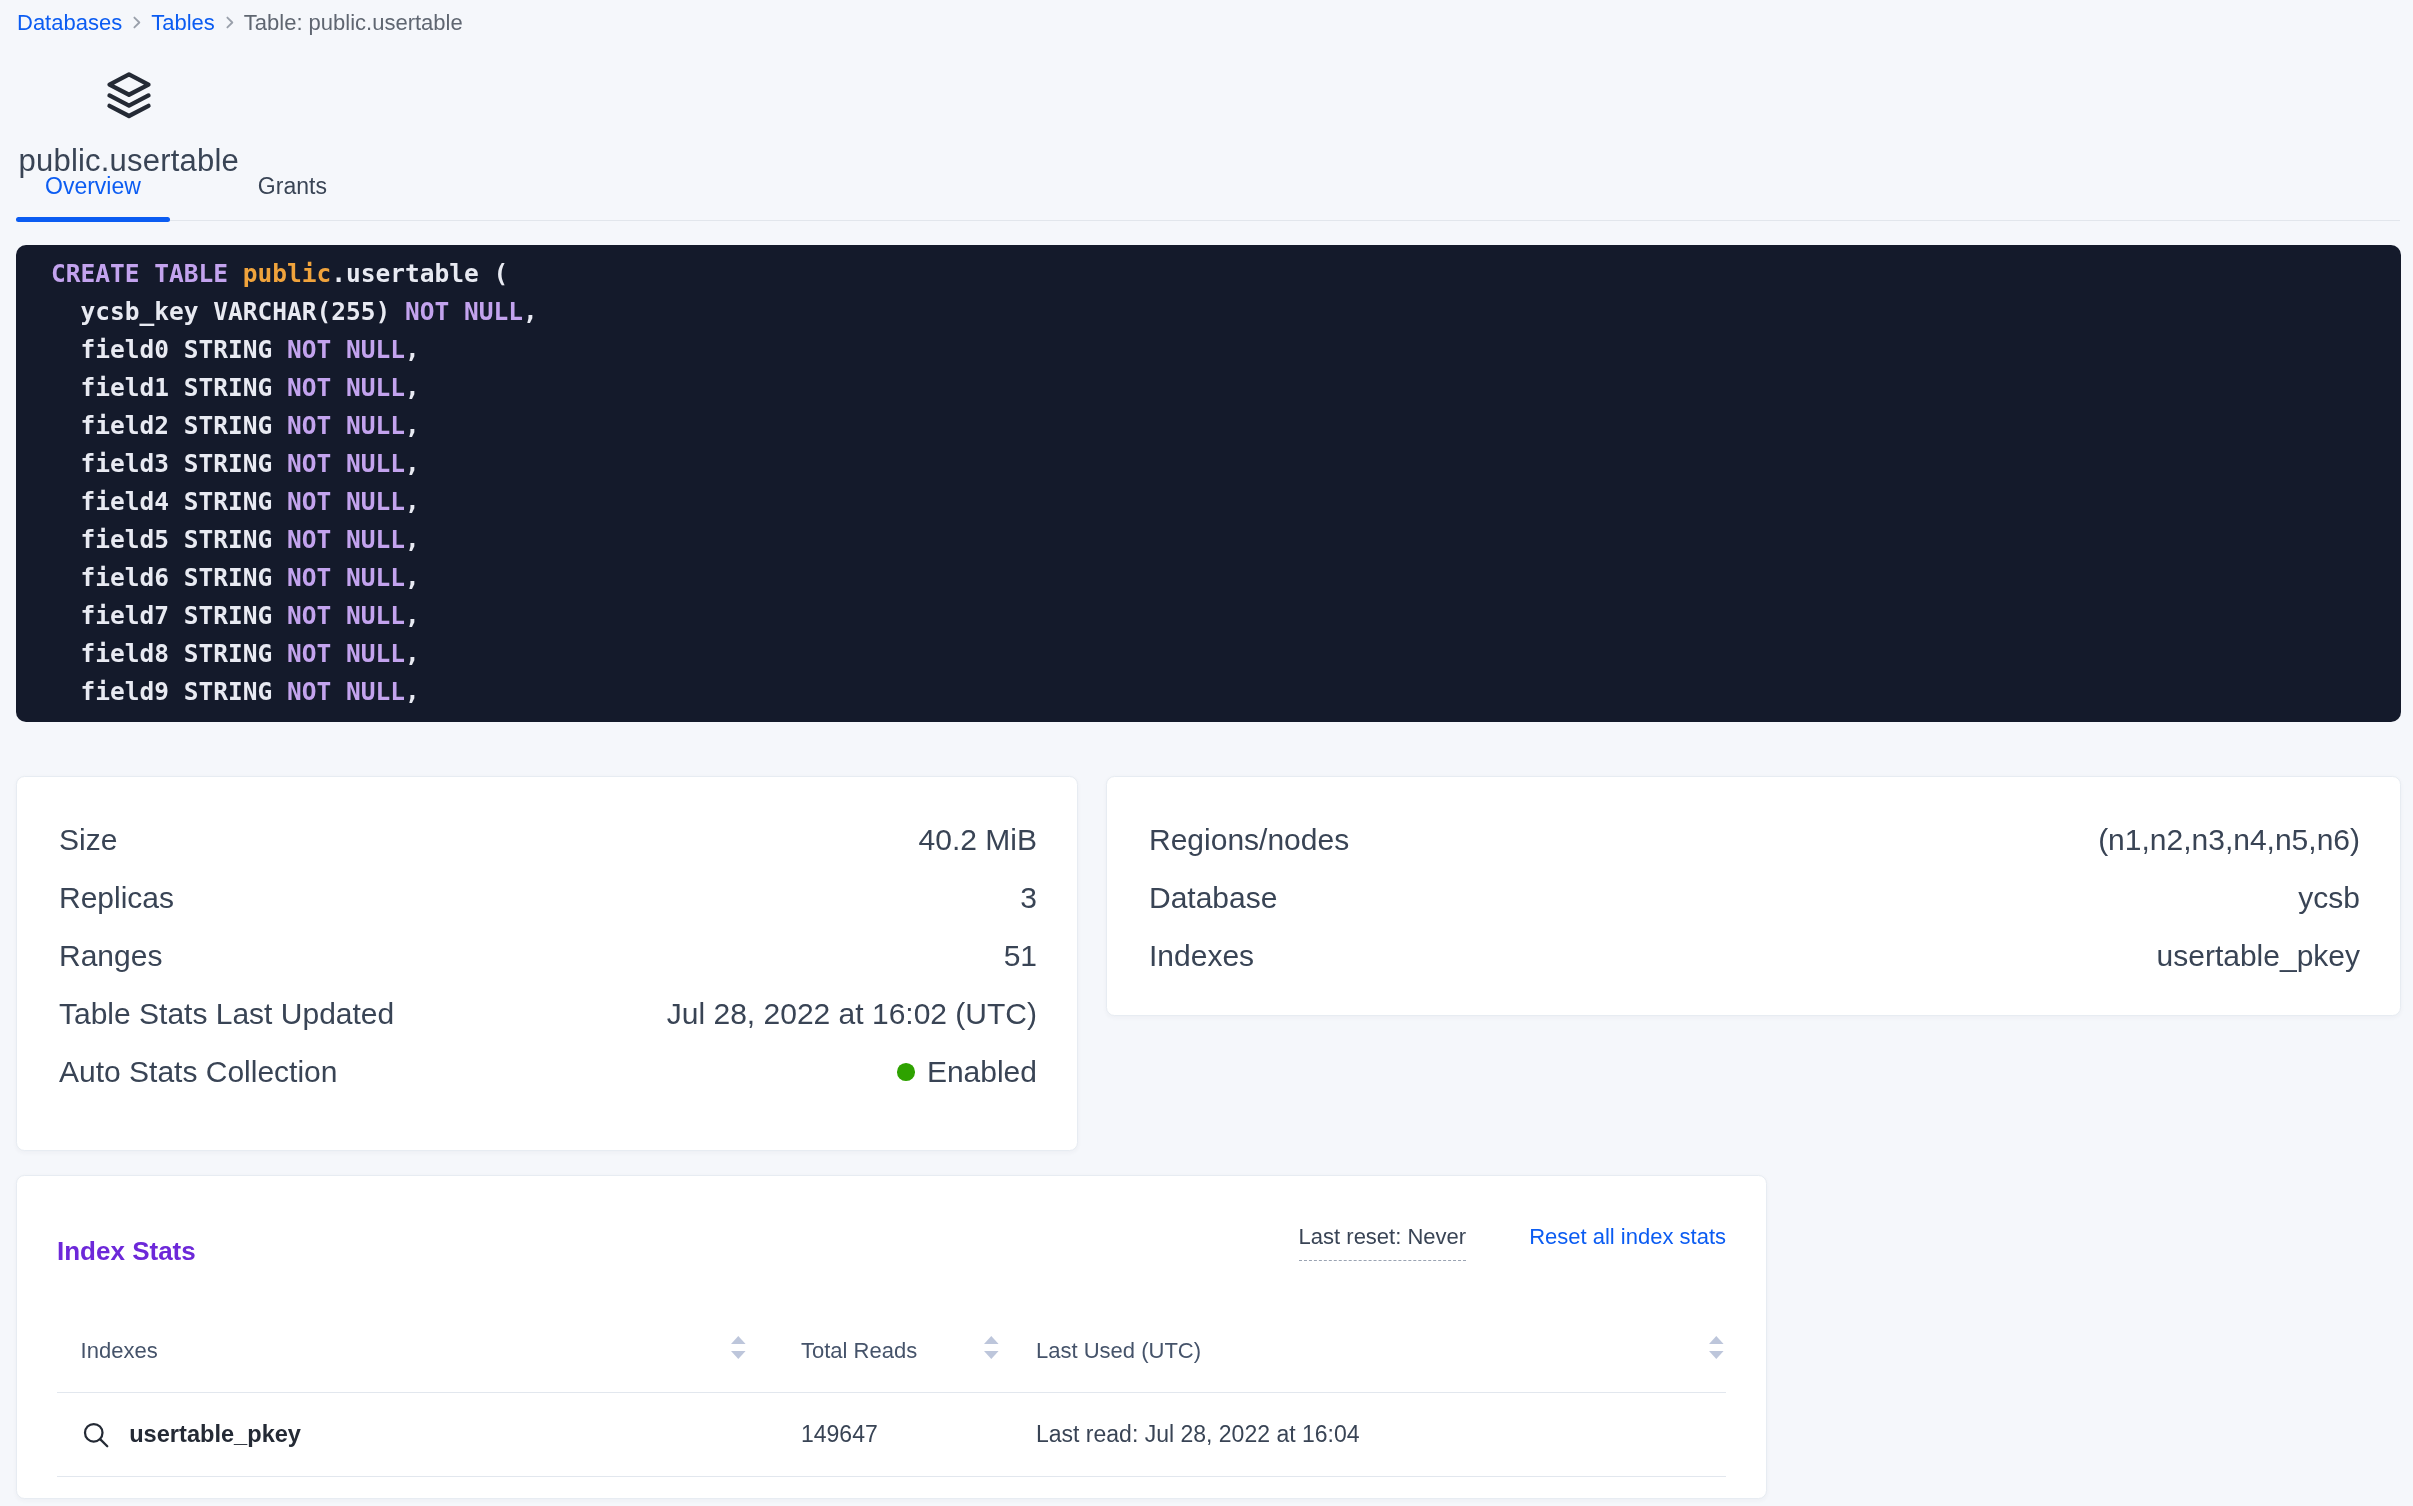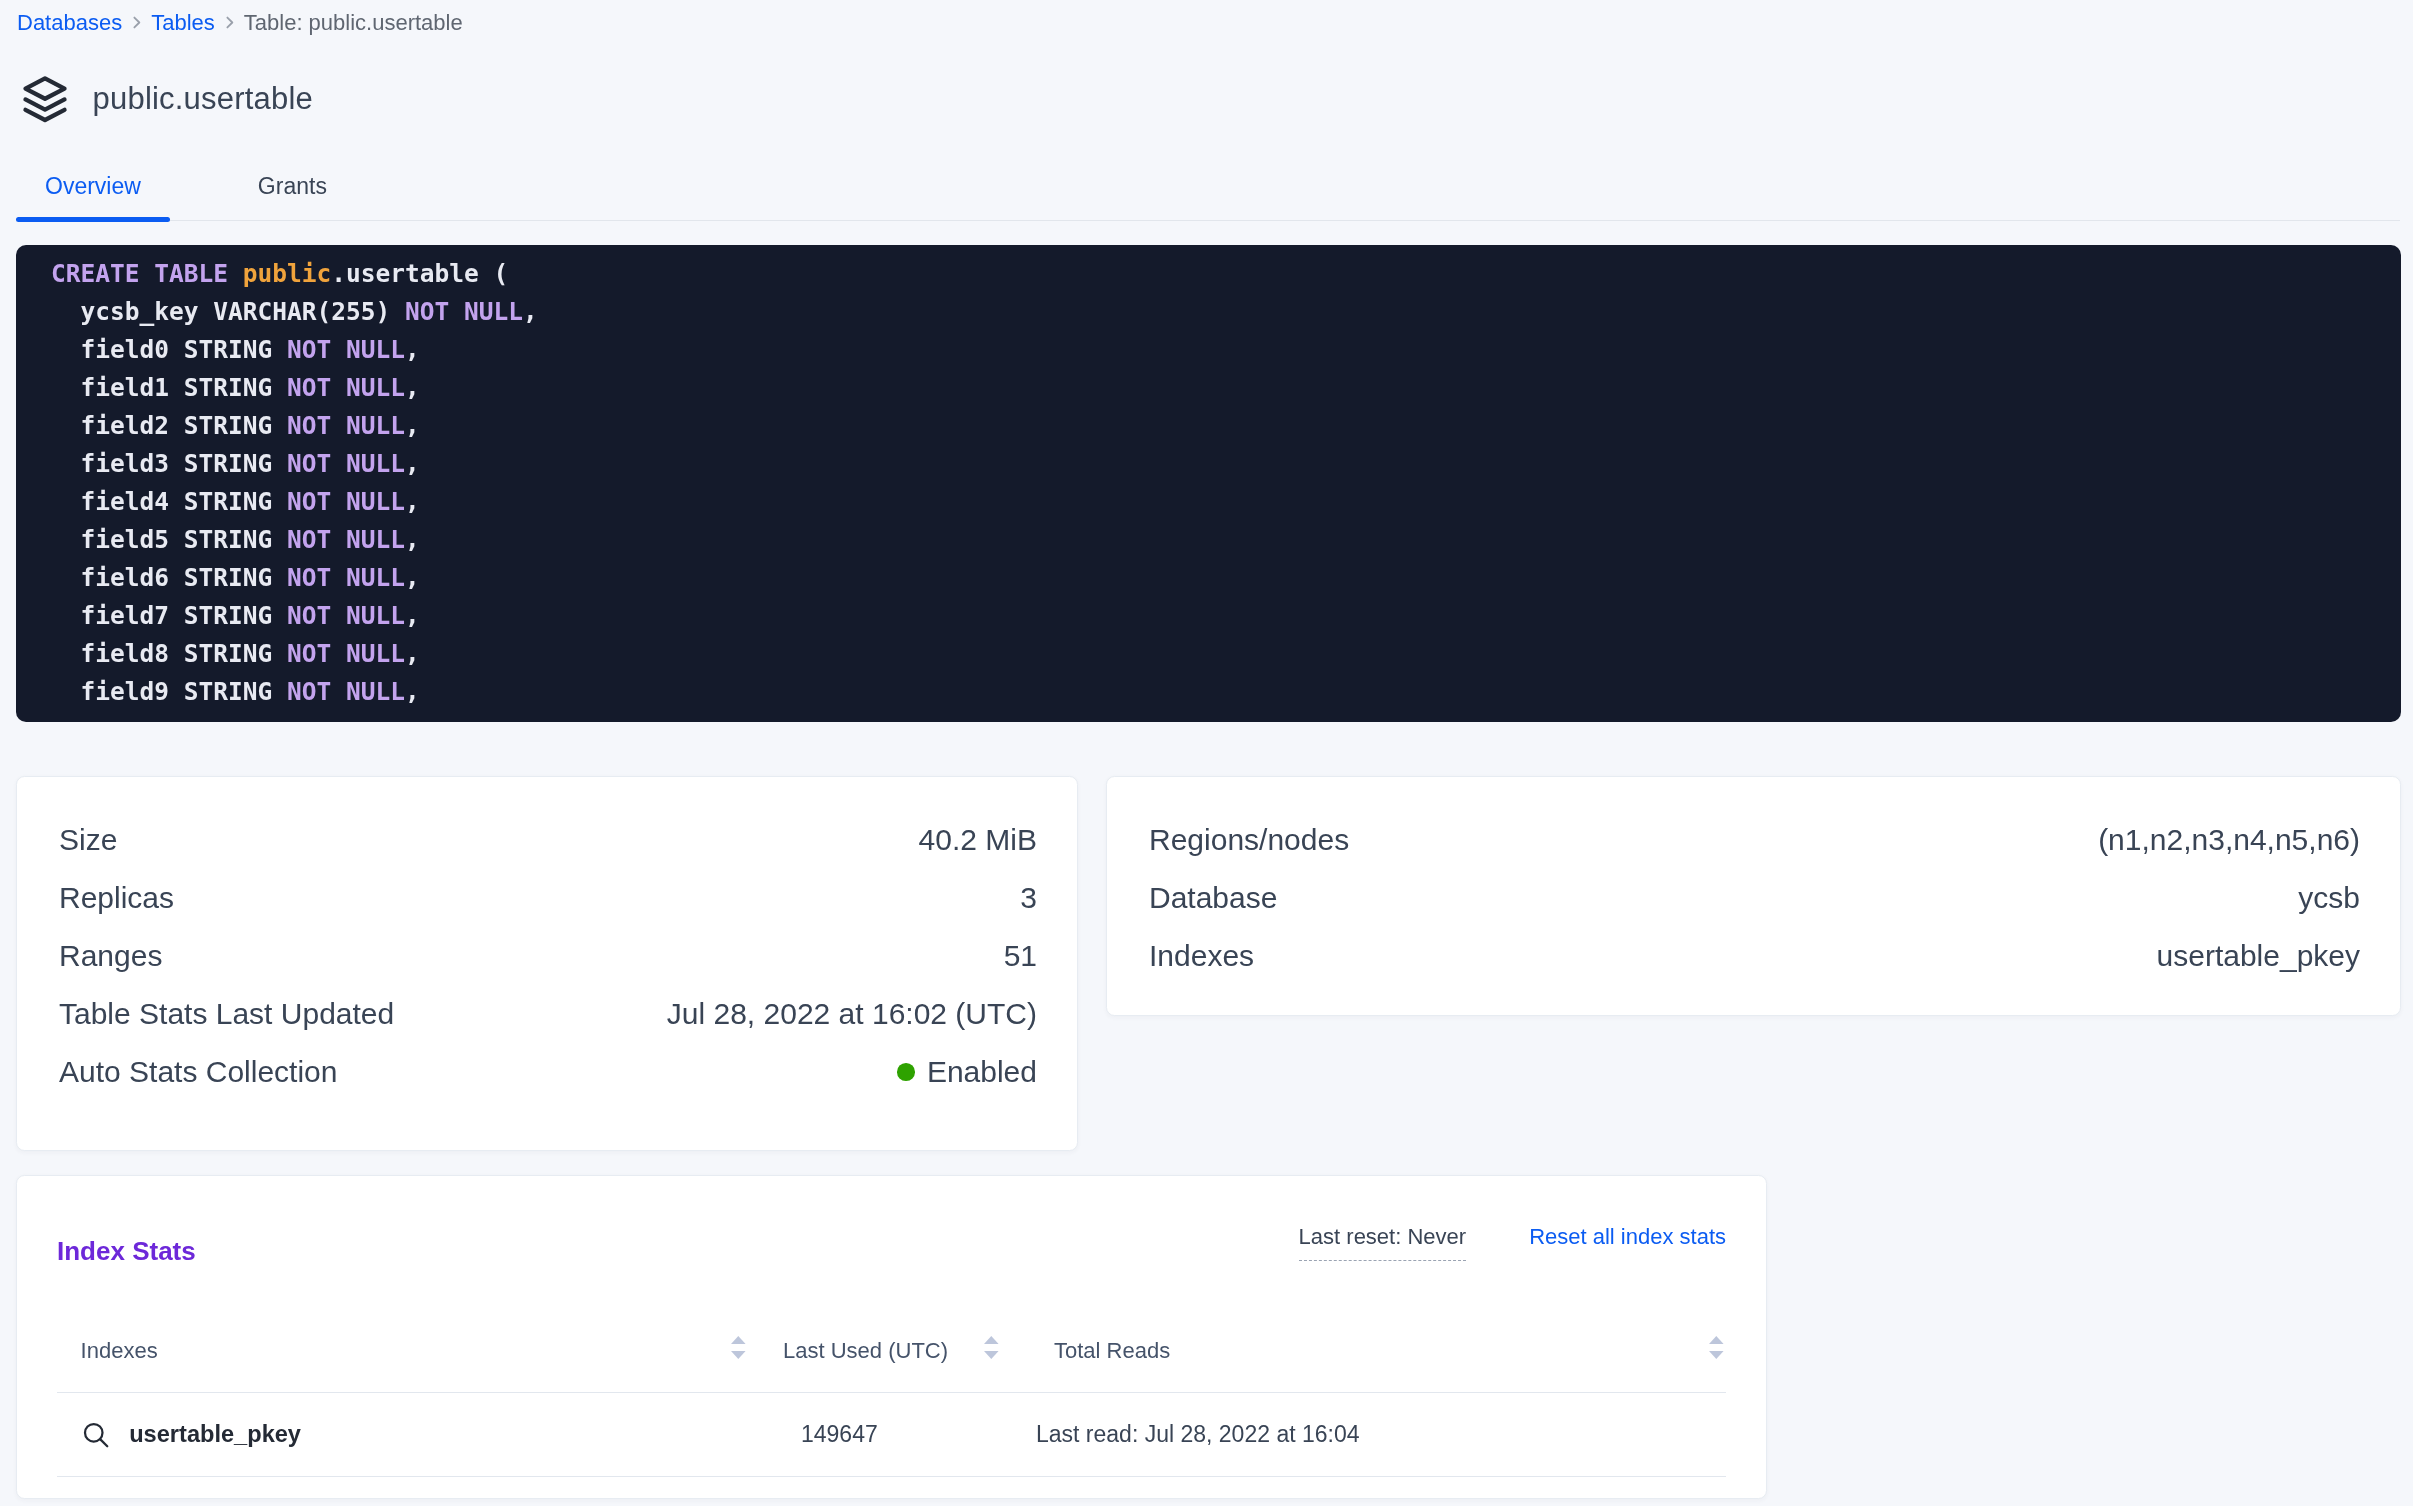--- a/index.html
+++ b/index.html
@@ -26,21 +26,21 @@
     display: flex; align-items: center; gap: 6px;
     font-size: 22px; height: 32px;
   }
   .crumb-link { color: var(--blue); font-weight: 500; cursor: pointer; }
   .crumb-current { color: #5f6671; }
   .crumb-sep { display: flex; align-items: center; }
 
   
   .title-row {
     position: absolute; left: 18.6px; top: 69px;
-    display: flex; align-items: center; gap: 22px; height: 59px;
+    display: flex; align-items: center; gap: 22px; height: 59px; flex-direction: column;
   }
   .page-title { font-size: 31px; font-weight: 500; color: #394455; letter-spacing: 0.2px; }
 
   
   .tabs {
     position: absolute; left: 16px; top: 145px; right: 12.6px;
     display: flex; align-items: flex-end;
     border-bottom: 1.7px solid #e2e6ec;
     height: 76px;
   }
@@ -219,38 +219,38 @@
   <div class="ix-head">
     <div class="hc hc-1">
       <span>Indexes</span>
       <span class="sort-icon">
         <svg width="18.6" height="27" viewBox="0 0 12 17">
             <path d="M6 1 L10.7 6.2 H1.3 Z" fill="#bdc6db"></path>
             <path d="M6 16 L1.3 10.8 H10.7 Z" fill="#bdc6db"></path>
           </svg>
       </span>
     </div>
+    <div class="hc hc-2">
+      <span>Total Reads</span>
+      <span class="sort-icon">
+        <svg width="18.6" height="27" viewBox="0 0 12 17">
+            <path d="M6 1 L10.7 6.2 H1.3 Z" fill="#bdc6db"></path>
+            <path d="M6 16 L1.3 10.8 H10.7 Z" fill="#bdc6db"></path>
+          </svg>
+      </span>
+    </div>
     <div class="hc hc-3">
       <span>Last Used (UTC)</span>
       <span class="sort-icon">
         <svg width="18.6" height="27" viewBox="0 0 12 17">
             <path d="M6 1 L10.7 6.2 H1.3 Z" fill="#bdc6db"></path>
             <path d="M6 16 L1.3 10.8 H10.7 Z" fill="#bdc6db"></path>
           </svg>
       </span>
     </div>
-    <div class="hc hc-2">
-      <span>Total Reads</span>
-      <span class="sort-icon">
-        <svg width="18.6" height="27" viewBox="0 0 12 17">
-            <path d="M6 1 L10.7 6.2 H1.3 Z" fill="#bdc6db"></path>
-            <path d="M6 16 L1.3 10.8 H10.7 Z" fill="#bdc6db"></path>
-          </svg>
-      </span>
-    </div>
   </div>
 
   <div class="ix-row">
     <div class="rc-1">
       <span style="display:flex;">
         <svg width="30" height="30" viewBox="0 0 24 24" fill="none" stroke="#242a35" stroke-width="1.8" stroke-linecap="round">
           <circle cx="10.2" cy="10.2" r="7"></circle>
           <line x1="15.5" y1="15.5" x2="21" y2="21"></line>
         </svg>
       </span>

